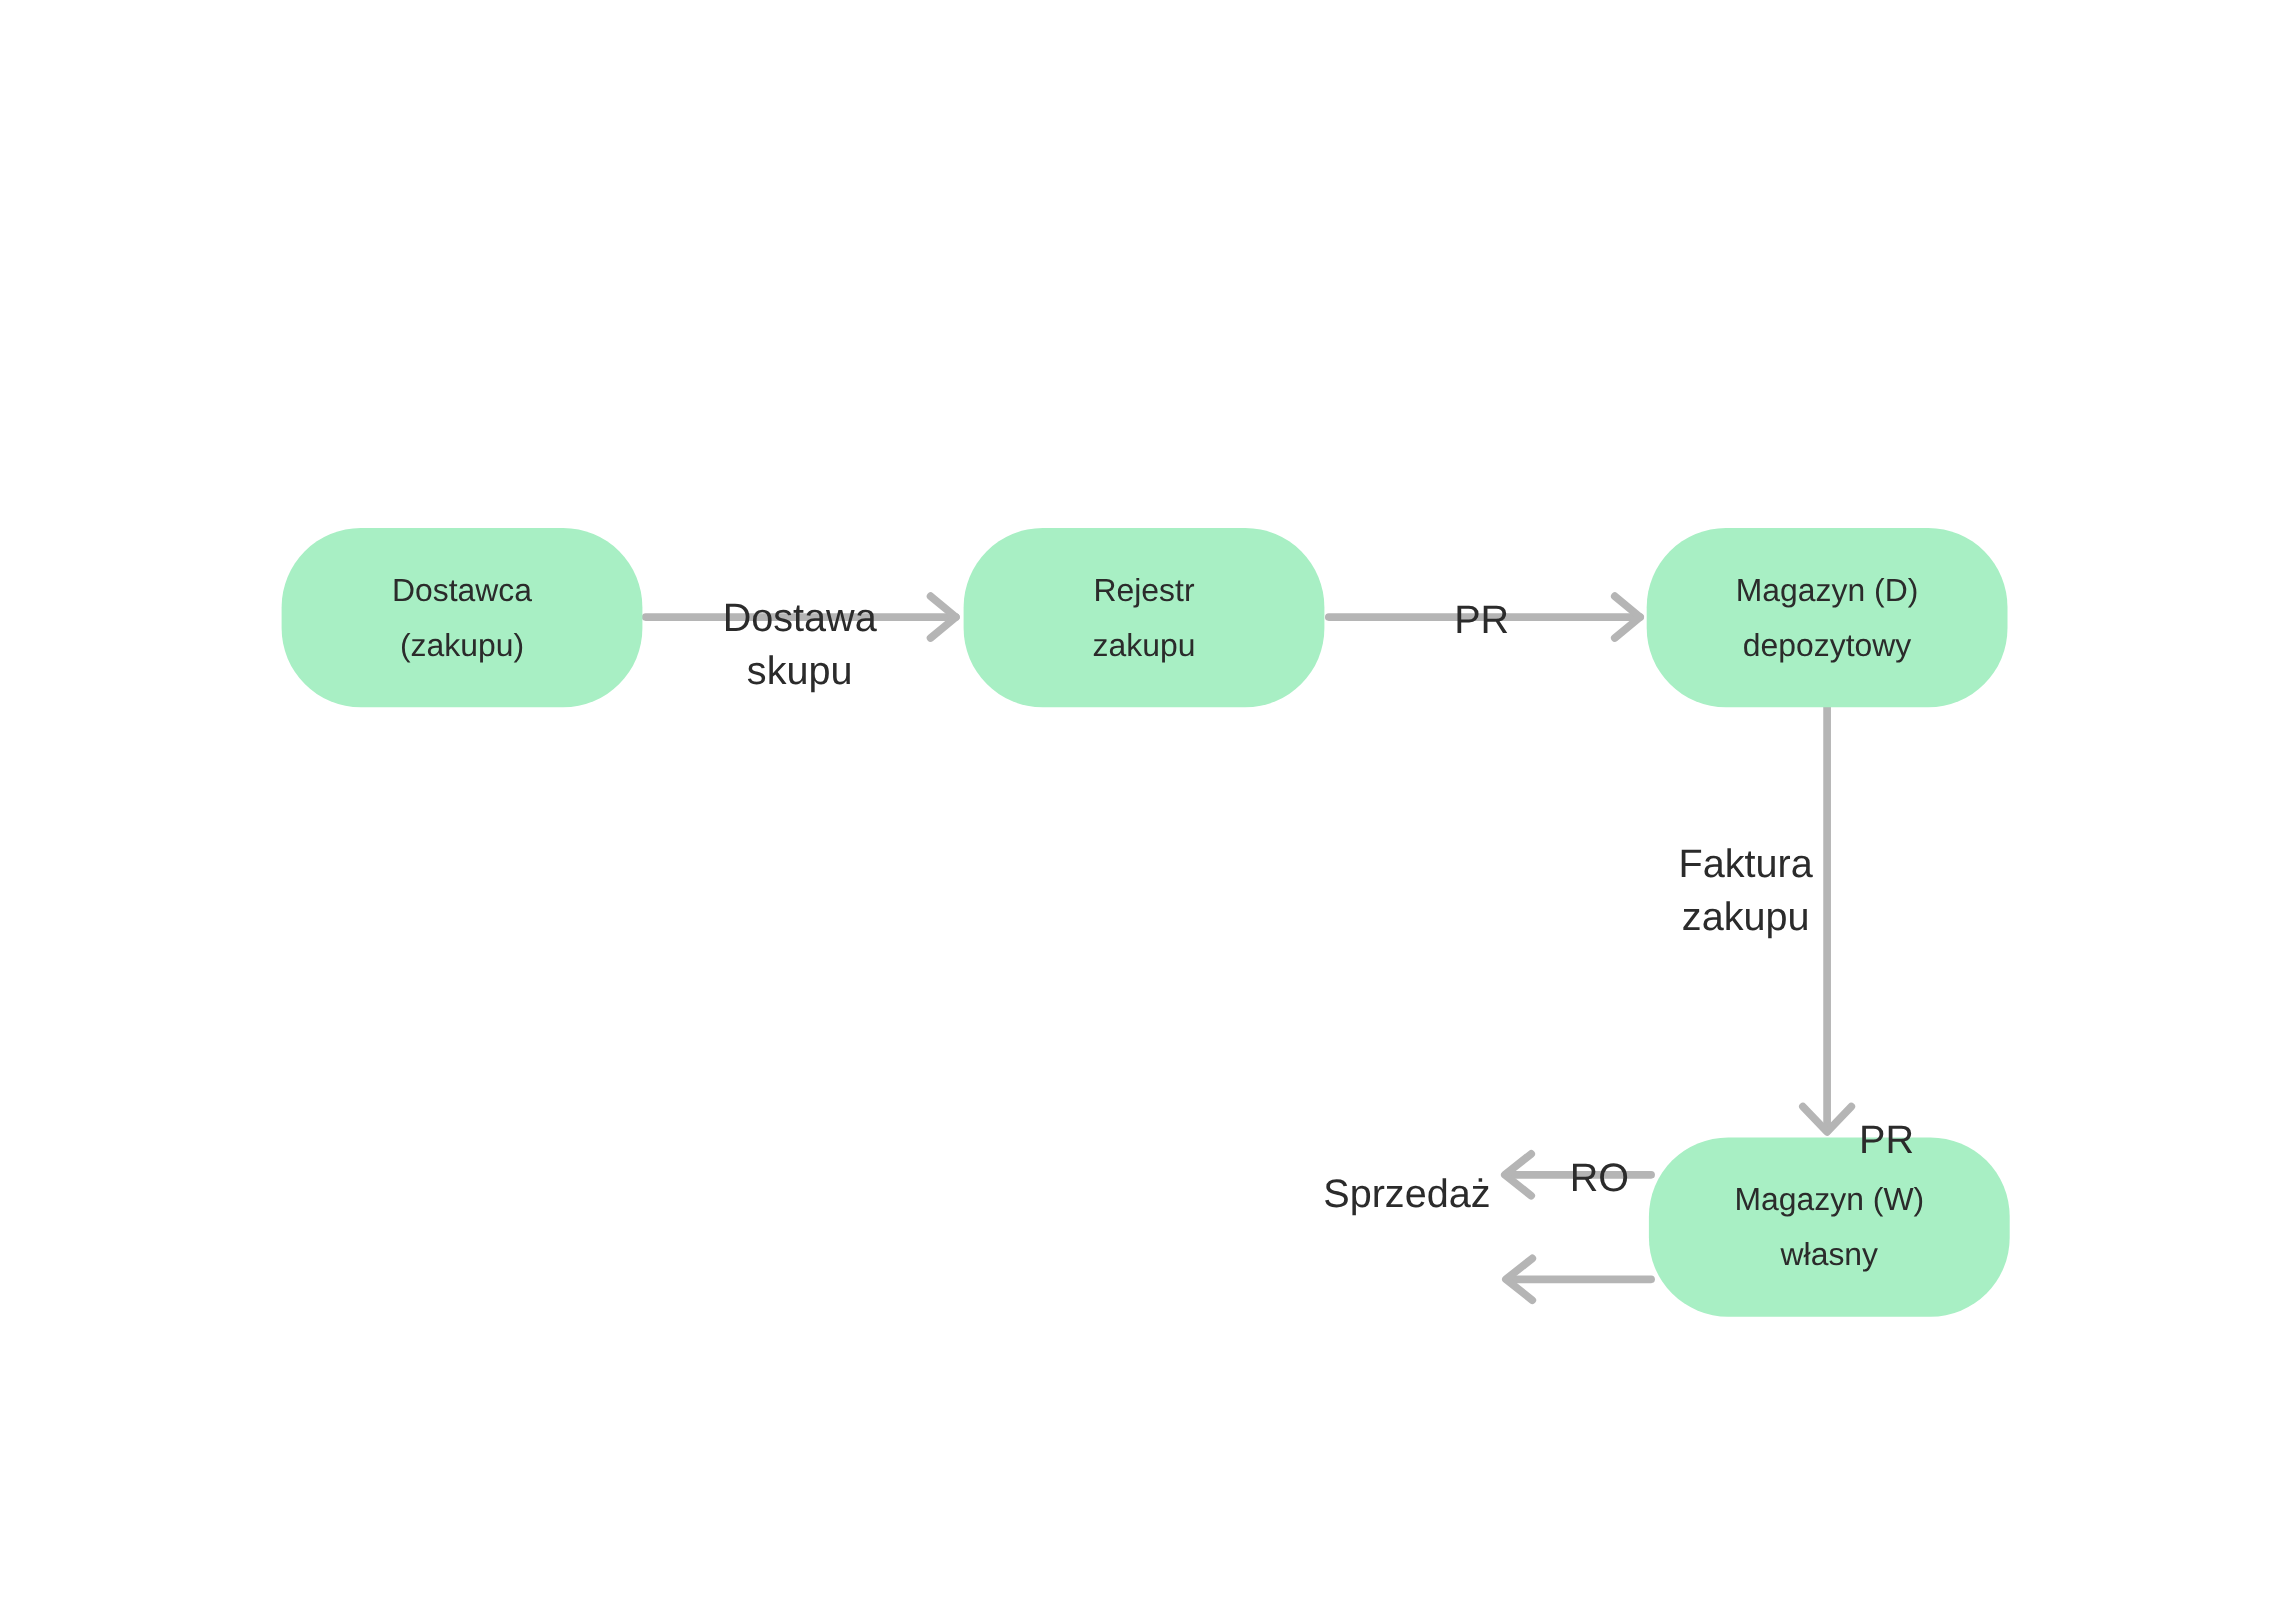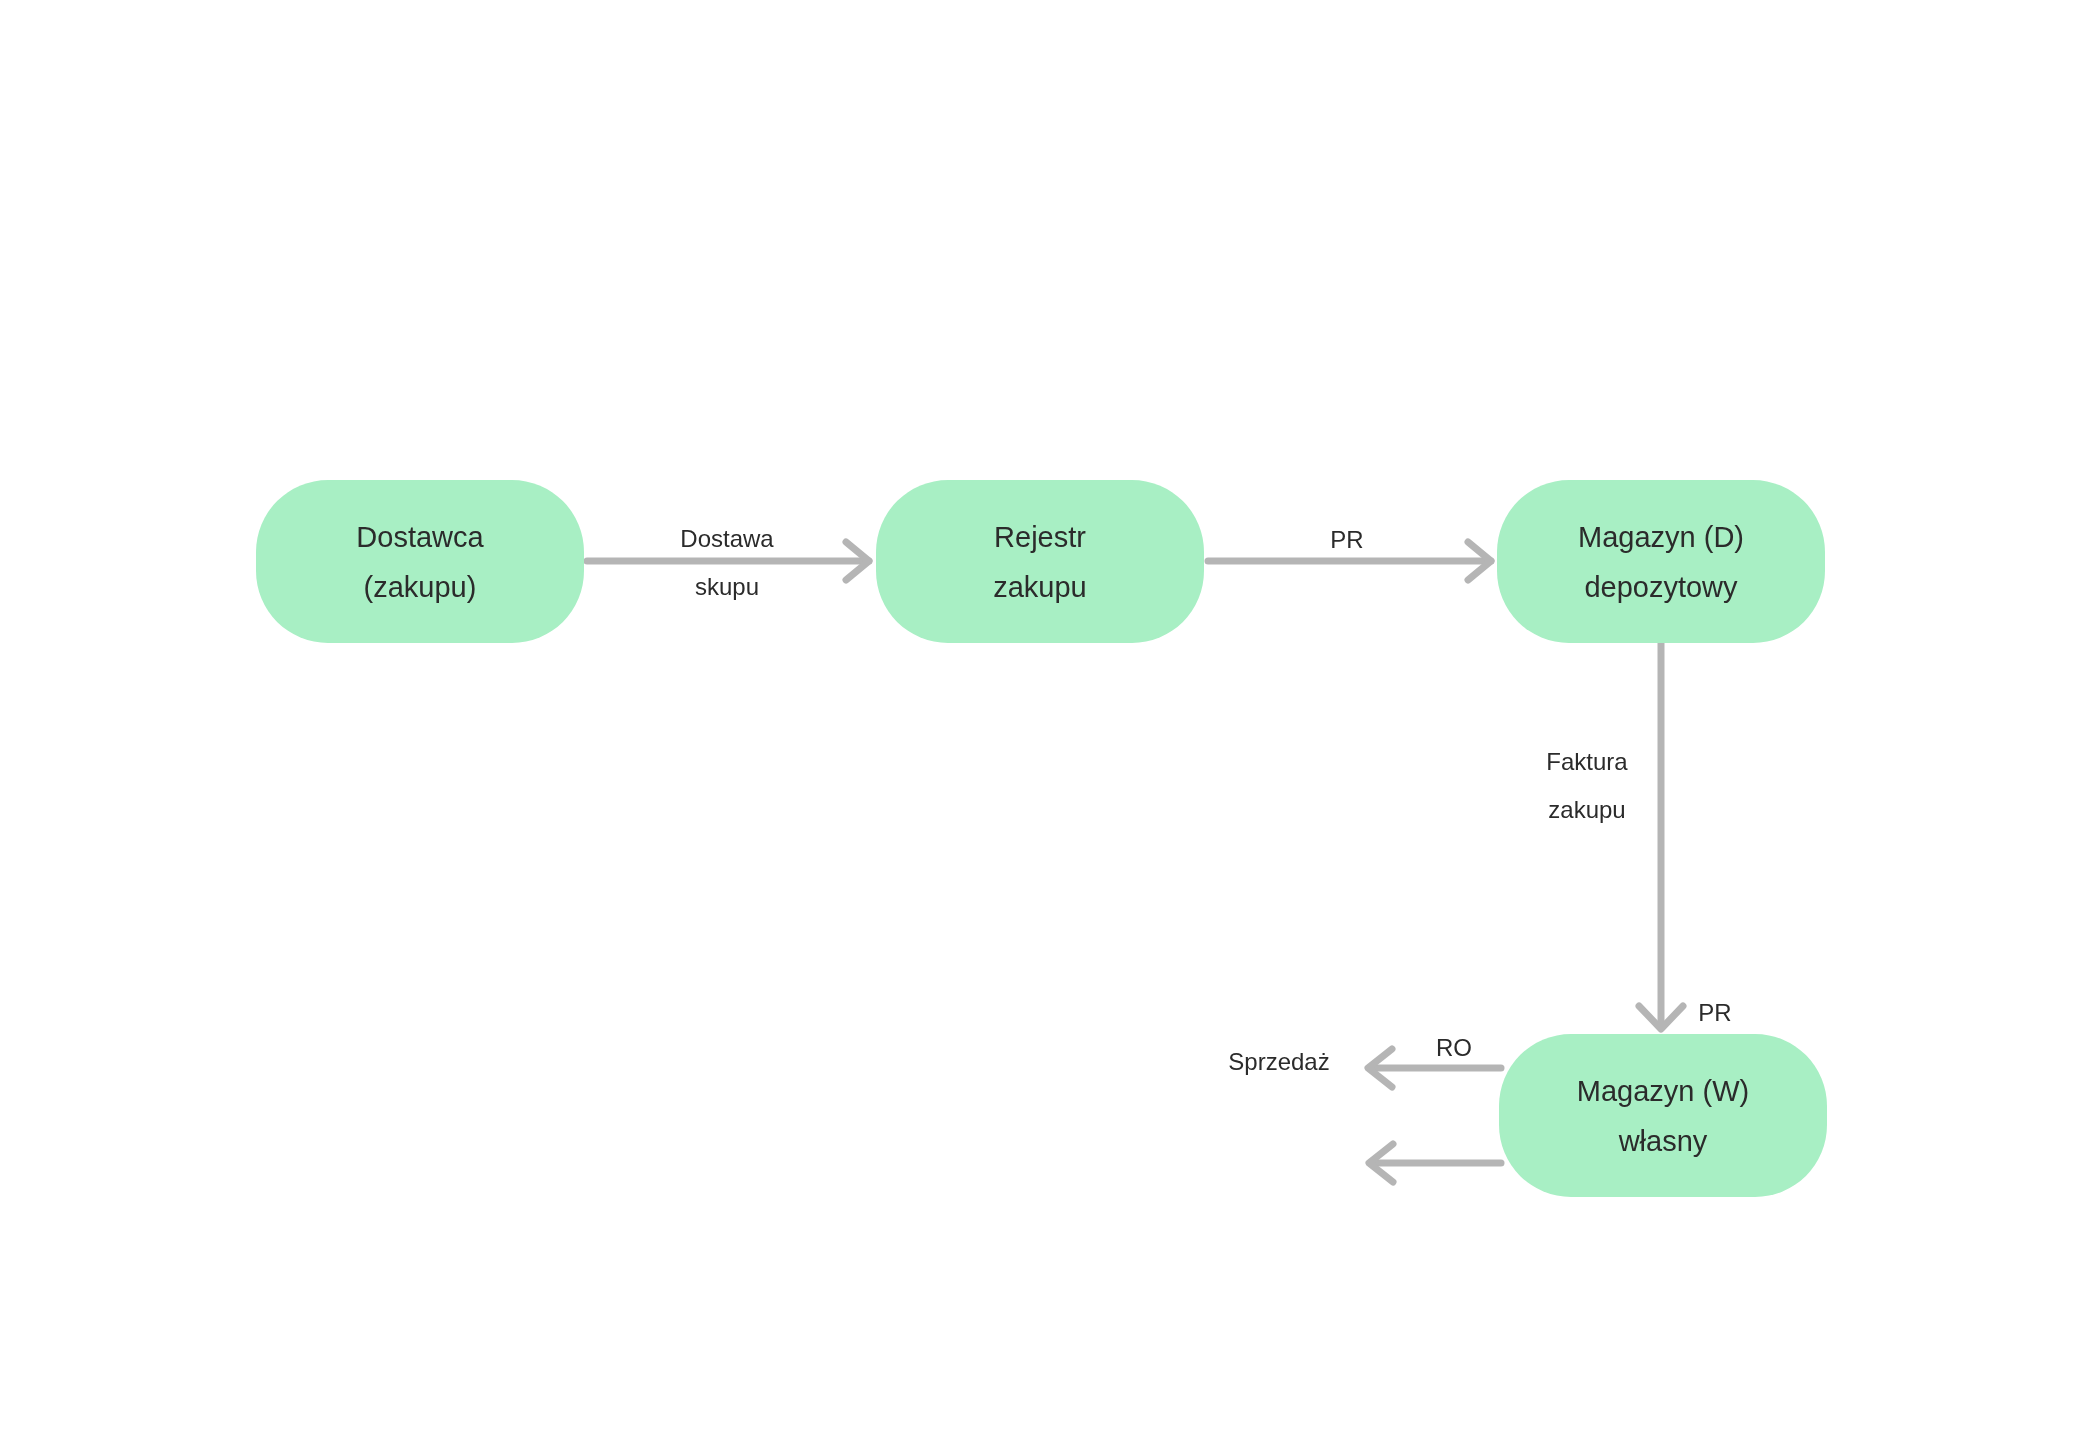--- a/index.html
+++ b/index.html
@@ -41,25 +41,26 @@
     justify-content: center;
     align-items: center;
     font-size: 29px;
     line-height: 50px;
     text-align: center;
     color: var(--text, #2b2b2b);
   }
   .edge-label {
     position: absolute;
     transform: translate(-50%, -50%);
-    font-size: 24px;
+    font-size: 36px;
     line-height: 48px;
     text-align: center;
     white-space: nowrap;
     color: var(--text, #2b2b2b);
+    margin-top: 23px;
   }
   .node-line, .edge-label div {
     white-space: nowrap;
   }
 </style>
 </head>
 <body>
 
 <div class="canvas">
 

